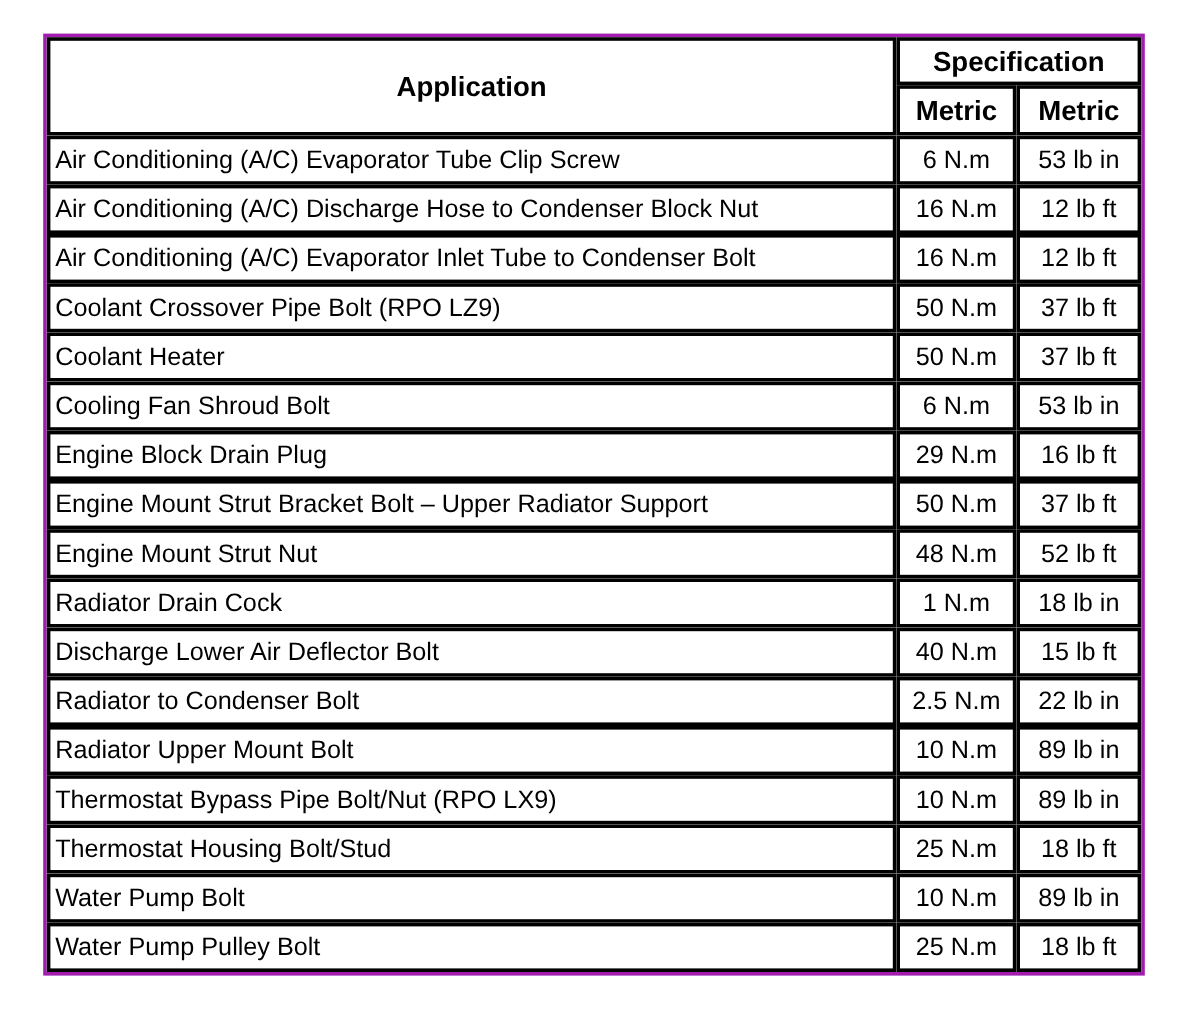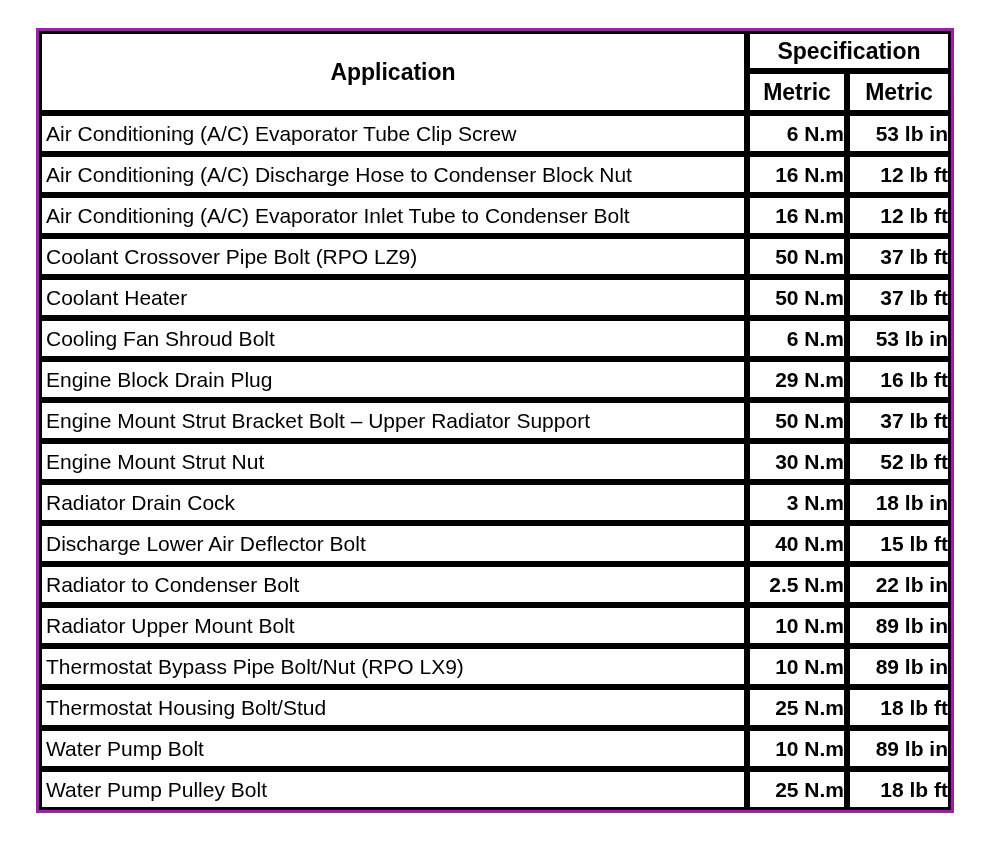--- a/index.html
+++ b/index.html
@@ -45,22 +45,21 @@
   tbody td {
     height: 41px;
     font-size: 21px;
     line-height: 1;
   }
   td.app-cell {
     text-align: left;
     padding-left: 4px;
   }
   td.val-cell {
-    text-align: right;
-    font-weight: bold;
+    text-align: center;
   }
 </style>
 </head>
 <body>
 
 <div class="page">
   <table class="spec-table">
     <colgroup>
       <col class="col-app">
       <col class="col-metric">
@@ -120,27 +119,27 @@
   </tr>
 
   <tr>
     <td class="app-cell">Engine Mount Strut Bracket Bolt – Upper Radiator Support</td>
     <td class="val-cell">50 N.m</td>
     <td class="val-cell">37 lb ft</td>
   </tr>
 
   <tr>
     <td class="app-cell">Engine Mount Strut Nut</td>
-    <td class="val-cell">30 N.m</td>
+    <td class="val-cell">48 N.m</td>
     <td class="val-cell">52 lb ft</td>
   </tr>
 
   <tr>
     <td class="app-cell">Radiator Drain Cock</td>
-    <td class="val-cell">3 N.m</td>
+    <td class="val-cell">1 N.m</td>
     <td class="val-cell">18 lb in</td>
   </tr>
 
   <tr>
     <td class="app-cell">Discharge Lower Air Deflector Bolt</td>
     <td class="val-cell">40 N.m</td>
     <td class="val-cell">15 lb ft</td>
   </tr>
 
   <tr>

